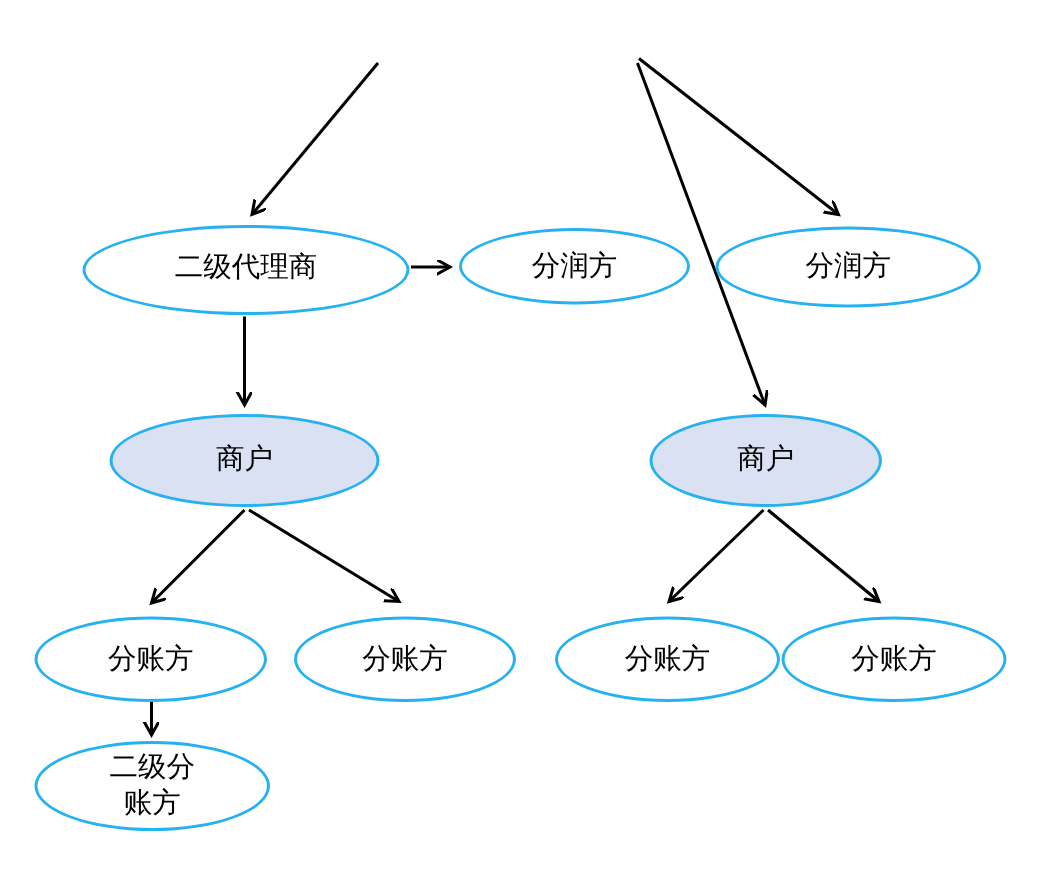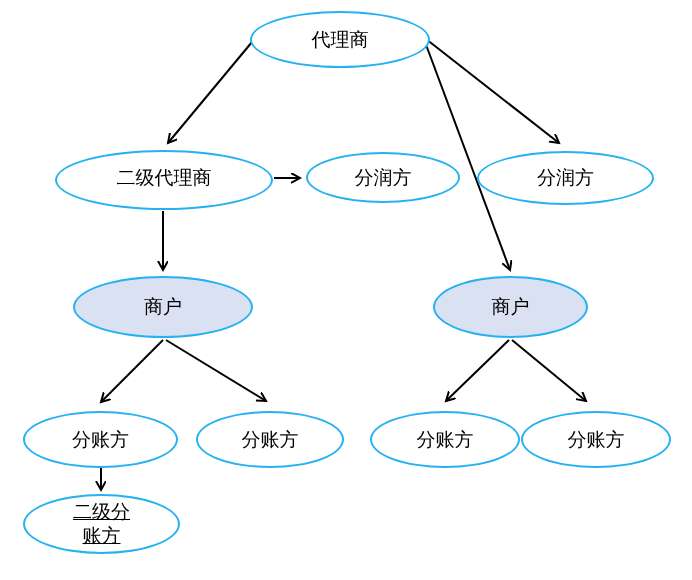--- a/index.html
+++ b/index.html
@@ -34,21 +34,21 @@
     align-items: center;
     justify-content: center;
     text-align: center;
     color: var(--text);
     font-size: 19px;
     line-height: 1.25;
     box-sizing: border-box;
   }
   .node.merchant { background: var(--merchant-fill); }
   .node .lbl { display: block; }
-  .node.narrow-label .lbl { width: 62px; text-decoration: underline; }
+  .node.narrow-label .lbl { width: 62px; }
 
   
   .n-agent        { left: 250px; top: 11px;  width: 180px; height: 57px; }
   .n-subagent     { left: 55px;  top: 150px; width: 218px; height: 60px; font-family: Liberation Mono, monospace; }
   .n-profit-left  { left: 306px; top: 152px; width: 154px; height: 51px; }
   .n-profit-right { left: 477px; top: 151px; width: 177px; height: 54px; }
   .n-merch-left   { left: 73px;  top: 276px; width: 180px; height: 62px; }
   .n-merch-right  { left: 433px; top: 276px; width: 155px; height: 62px; }
   .n-split-1      { left: 23px;  top: 411px; width: 155px; height: 57px; }
   .n-split-2      { left: 196px; top: 411px; width: 148px; height: 57px; }
@@ -72,23 +72,20 @@
     <line x1="425" y1="42" x2="510" y2="270" marker-end="url(#arrowhead)"></line>
     <line x1="274" y1="178" x2="300" y2="178" marker-end="url(#arrowhead)"></line>
     <line x1="163" y1="211" x2="163" y2="270" marker-end="url(#arrowhead)"></line>
     <line x1="163" y1="340" x2="101" y2="402" marker-end="url(#arrowhead)"></line>
     <line x1="166" y1="340" x2="266" y2="401" marker-end="url(#arrowhead)"></line>
     <line x1="101" y1="468" x2="101" y2="490" marker-end="url(#arrowhead)"></line>
     <line x1="509" y1="340" x2="446" y2="401" marker-end="url(#arrowhead)"></line>
     <line x1="512" y1="340" x2="586" y2="401" marker-end="url(#arrowhead)"></line>
   </svg>
 
-  <div class="node n-agent">
-    <span class="lbl">代理商</span>
-  </div>
 
   <div class="node n-subagent">
     <span class="lbl">二级代理商</span>
   </div>
 
   <div class="node n-profit-left">
     <span class="lbl">分润方</span>
   </div>
 
   <div class="node n-profit-right">

